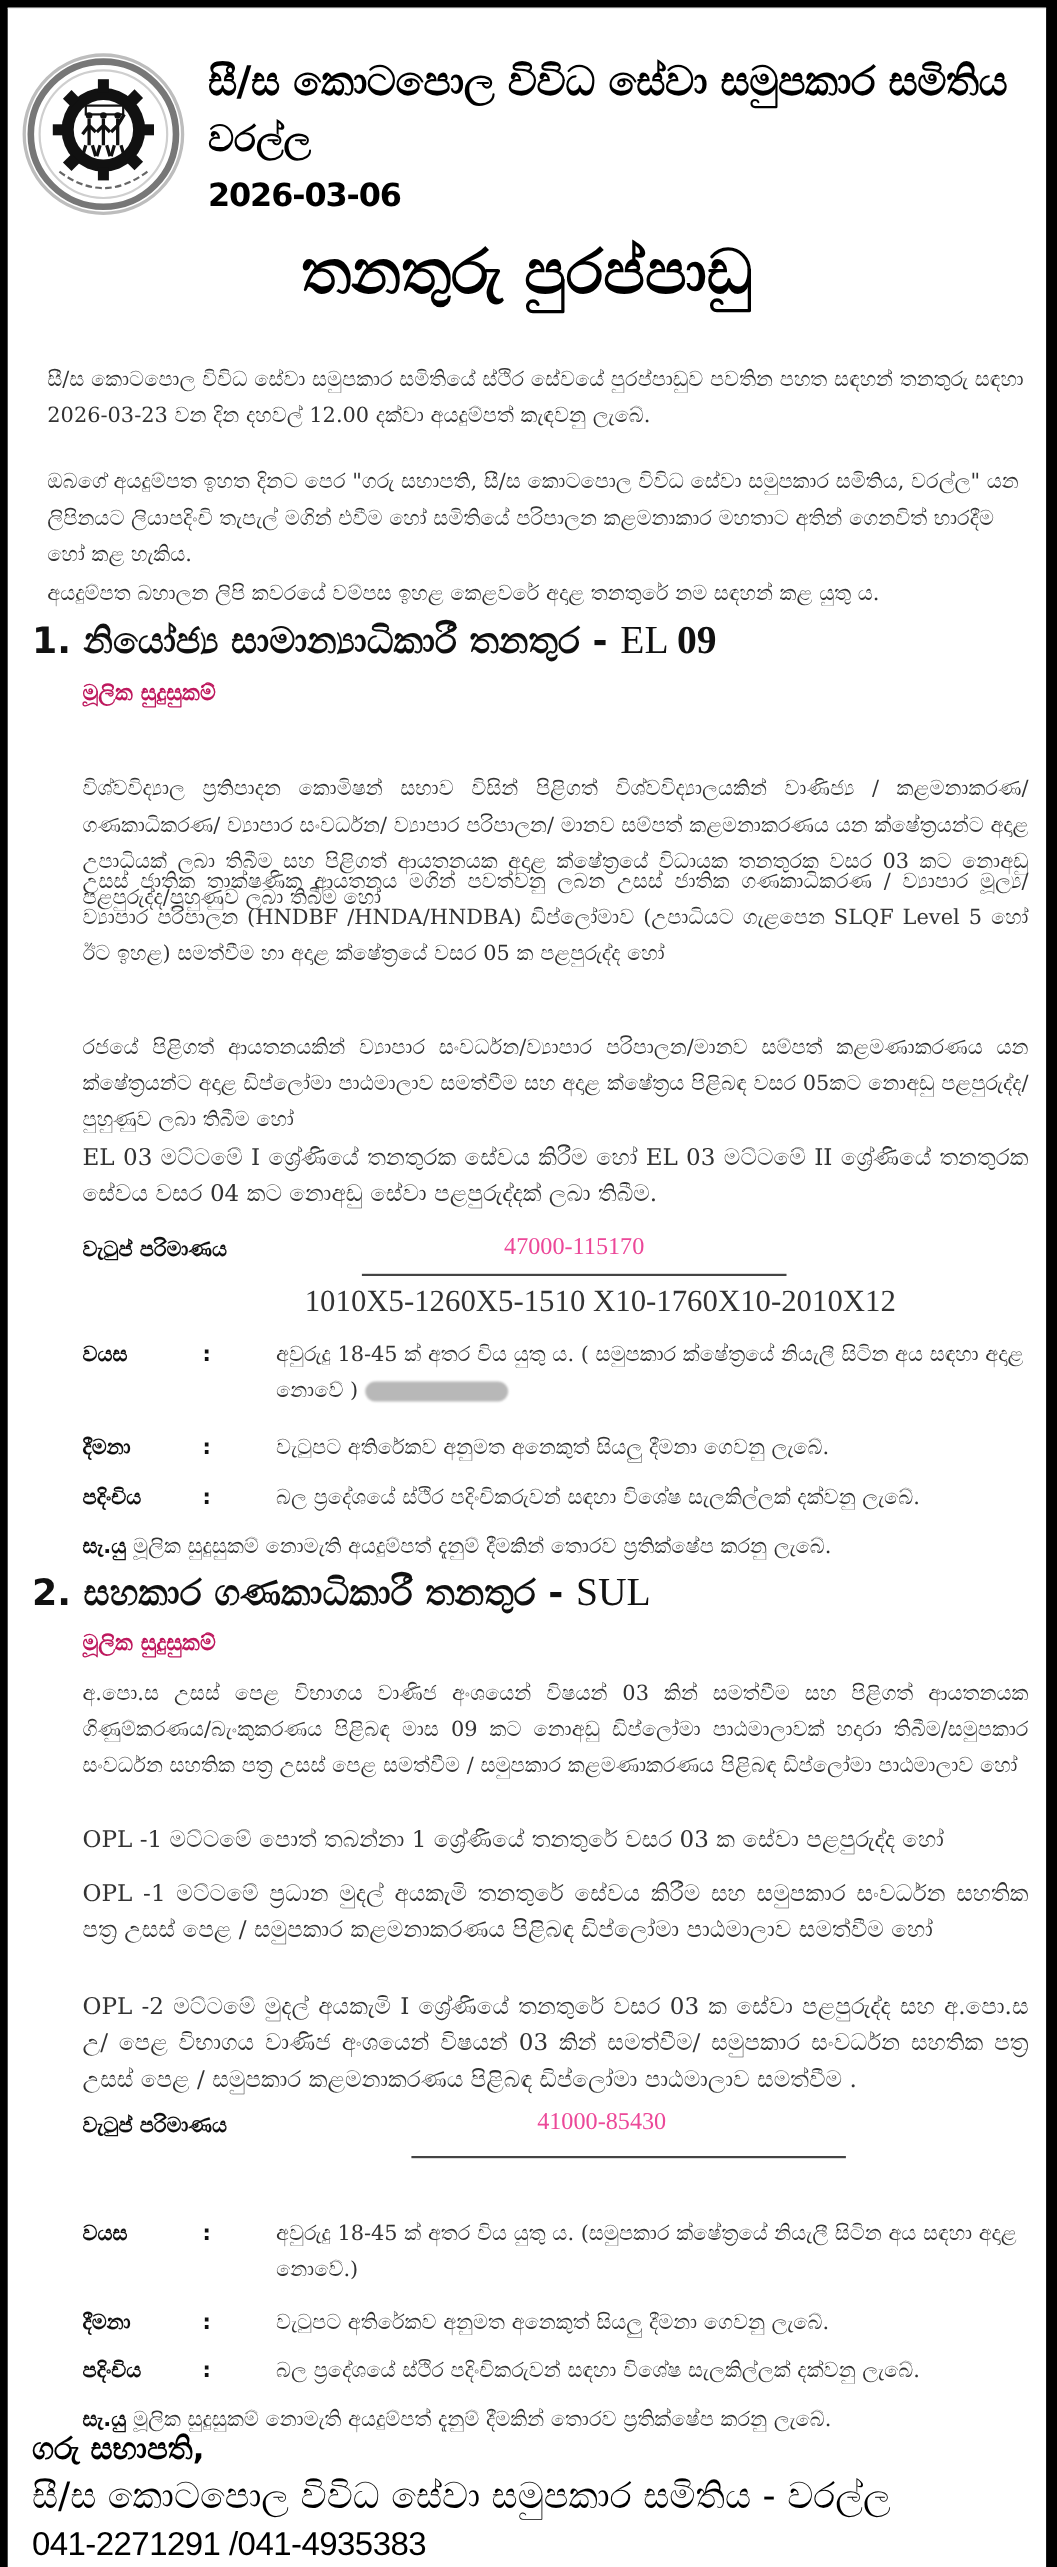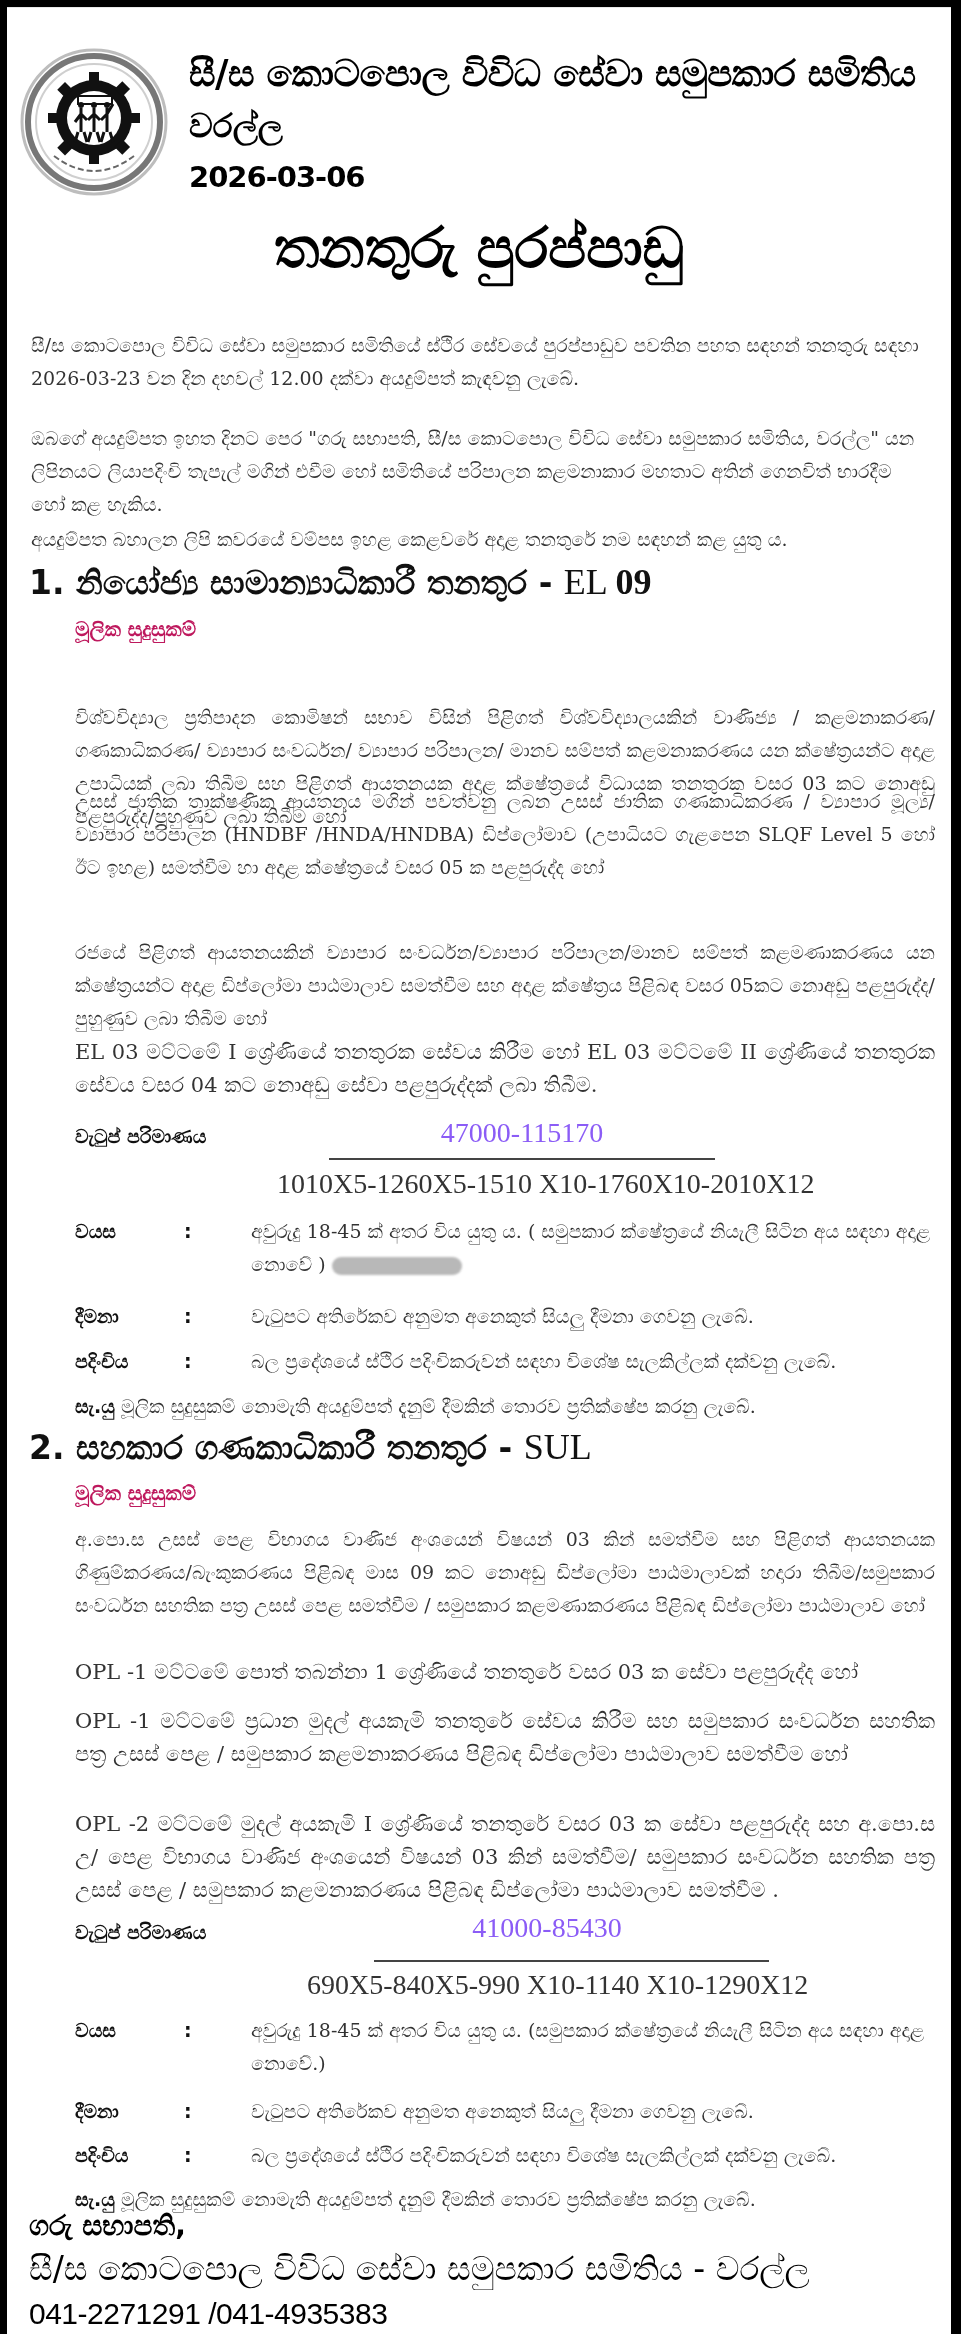--- a/index.html
+++ b/index.html
@@ -28,41 +28,41 @@
   .hdr-date { left: 182px; top: 150px; font-family: "DejaVu Sans", sans-serif; font-weight: 700; font-size: 29px; line-height: 38px; color: #000; letter-spacing: -1px; }
   .main-heading {
     left: 0; width: 944px; top: 205px; text-align: center;
     font-family: "DejaVu Sans", sans-serif; font-weight: 700;
     font-size: 56px; line-height: 70px; color: #000;
   }
   .para {
     font-family: "DejaVu Serif", serif;
     font-size: 19px; line-height: 33px; color: #333;
   }
-  .intro { left: 24px; width: 895px; }
+  .intro { left: 36px; width: 895px; }
   .sec-heading {
     left: 22px; font-family: "DejaVu Sans", sans-serif; font-weight: 700;
     font-size: 33px; line-height: 44px; color: #111; white-space: nowrap;
   }
   .sec-heading .code { font-family: "Liberation Serif", serif; font-weight: 400; font-size: 36px; }
   .sec-heading .code b { font-weight: 700; }
   .subhead {
     left: 68px; font-family: "DejaVu Sans", sans-serif; font-weight: 700;
     font-size: 20px; line-height: 30px; color: #be185d;
   }
   .qual { left: 68px; width: 860px; text-align: justify; }
   .qual.big { font-size: 21px; }
   .lbl {
     left: 68px; font-family: "DejaVu Sans", sans-serif; font-weight: 700;
     font-size: 19px; line-height: 33px; color: #111;
   }
   .colon { left: 177px; font-family: "DejaVu Sans", sans-serif; font-weight: 700; font-size: 19px; line-height: 33px; color: #111; }
   .val { left: 244px; width: 690px; }
   .salary-top {
-    font-family: "Liberation Serif", serif; font-size: 28px; line-height: 30px; color: #8b5cf6; text-align: center;
+    font-family: "Liberation Serif", serif; font-size: 22px; line-height: 30px; color: #ec4899; text-align: center;
   }
   .salary-line { height: 2px; background: #444; }
   .salary-bot {
     font-family: "Liberation Serif", serif; font-size: 28px; line-height: 30px; color: #333; text-align: center; white-space: nowrap;
   }
   .note { left: 68px; width: 870px; white-space: nowrap; }
   .note b { font-family: "DejaVu Sans", sans-serif; color: #111; }
   .redact {
     background: #b8b8b8; border-radius: 12px; width: 130px; height: 18px;
     display: inline-block; vertical-align: middle; margin-left: 6px; filter: blur(1px);
@@ -159,21 +159,20 @@
   <div class="abs subhead" style="top:1470px;">මූලික සුදුසුකම්</div>
 
   <div class="abs para qual" style="top:1515px;">අ.පො.ස උසස් පෙළ විභාගය වාණිජ අංශයෙන් විෂයන් 03 කින් සමත්වීම සහ පිළිගත් ආයතනයක ගිණුම්කරණය/බැංකුකරණය පිළිබඳ මාස 09 කට නොඅඩු ඩිප්ලෝමා පාඨමාලාවක් හදාරා තිබීම/සමුපකාර සංවර්ධන සහතික පත්‍ර උසස් පෙළ සමත්වීම / සමුපකාර කළමණාකරණය පිළිබඳ ඩිප්ලෝමා පාඨමාලාව හෝ</div>
   <div class="abs para qual big" style="top:1648px; white-space:nowrap;">OPL -1 මට්ටමේ පොත් තබන්නා 1 ශ්‍රේණියේ තනතුරේ වසර 03 ක සේවා පළපුරුද්ද හෝ</div>
   <div class="abs para qual big" style="top:1697px;">OPL -1 මට්ටමේ ප්‍රධාන මුදල් අයකැමි තනතුරේ සේවය කිරීම සහ සමුපකාර සංවර්ධන සහතික පත්‍ර උසස් පෙළ / සමුපකාර කළමනාකරණය පිළිබඳ ඩිප්ලෝමා පාඨමාලාව සමත්වීම හෝ</div>
   <div class="abs para qual big" style="top:1800px;">OPL -2 මට්ටමේ මුදල් අයකැමි I ශ්‍රේණියේ තනතුරේ වසර 03 ක සේවා පළපුරුද්ද සහ අ.පො.ස උ/ පෙළ විභාගය වාණිජ අංශයෙන් විෂයන් 03 කින් සමත්වීම/ සමුපකාර සංවර්ධන සහතික පත්‍ර උසස් පෙළ / සමුපකාර කළමනාකරණය පිළිබඳ ඩිප්ලෝමා පාඨමාලාව සමත්වීම .</div>
 
   <div class="abs lbl" style="top:1908px;">වැටුප් පරිමාණය</div>
   <div class="abs salary-top" style="top:1905px; left:340px; width:400px;">41000-85430</div>
   <div class="abs salary-line" style="top:1952px; left:367px; width:395px;"></div>
-  <div class="abs salary-bot" style="top:1962px; left:300px; width:500px;">690X5-840X5-990 X10-1140 X10-1290X12</div>
 
   <div class="abs lbl" style="top:2006px;">වයස</div>
   <div class="abs colon" style="top:2006px;">:</div>
   <div class="abs para val" style="top:2006px;">අවුරුදු 18-45 ක් අතර විය යුතු ය. (සමුපකාර ක්ෂේත්‍රයේ නියැලී සිටින අය සඳහා අදාළ නොවේ.)</div>
 
   <div class="abs lbl" style="top:2087px;">දීමනා</div>
   <div class="abs colon" style="top:2087px;">:</div>
   <div class="abs para val" style="top:2087px;">වැටුපට අතිරේකව අනුමත අනෙකුත් සියලු දීමනා ගෙවනු ලැබේ.</div>
 
   <div class="abs lbl" style="top:2131px;">පදිංචිය</div>

